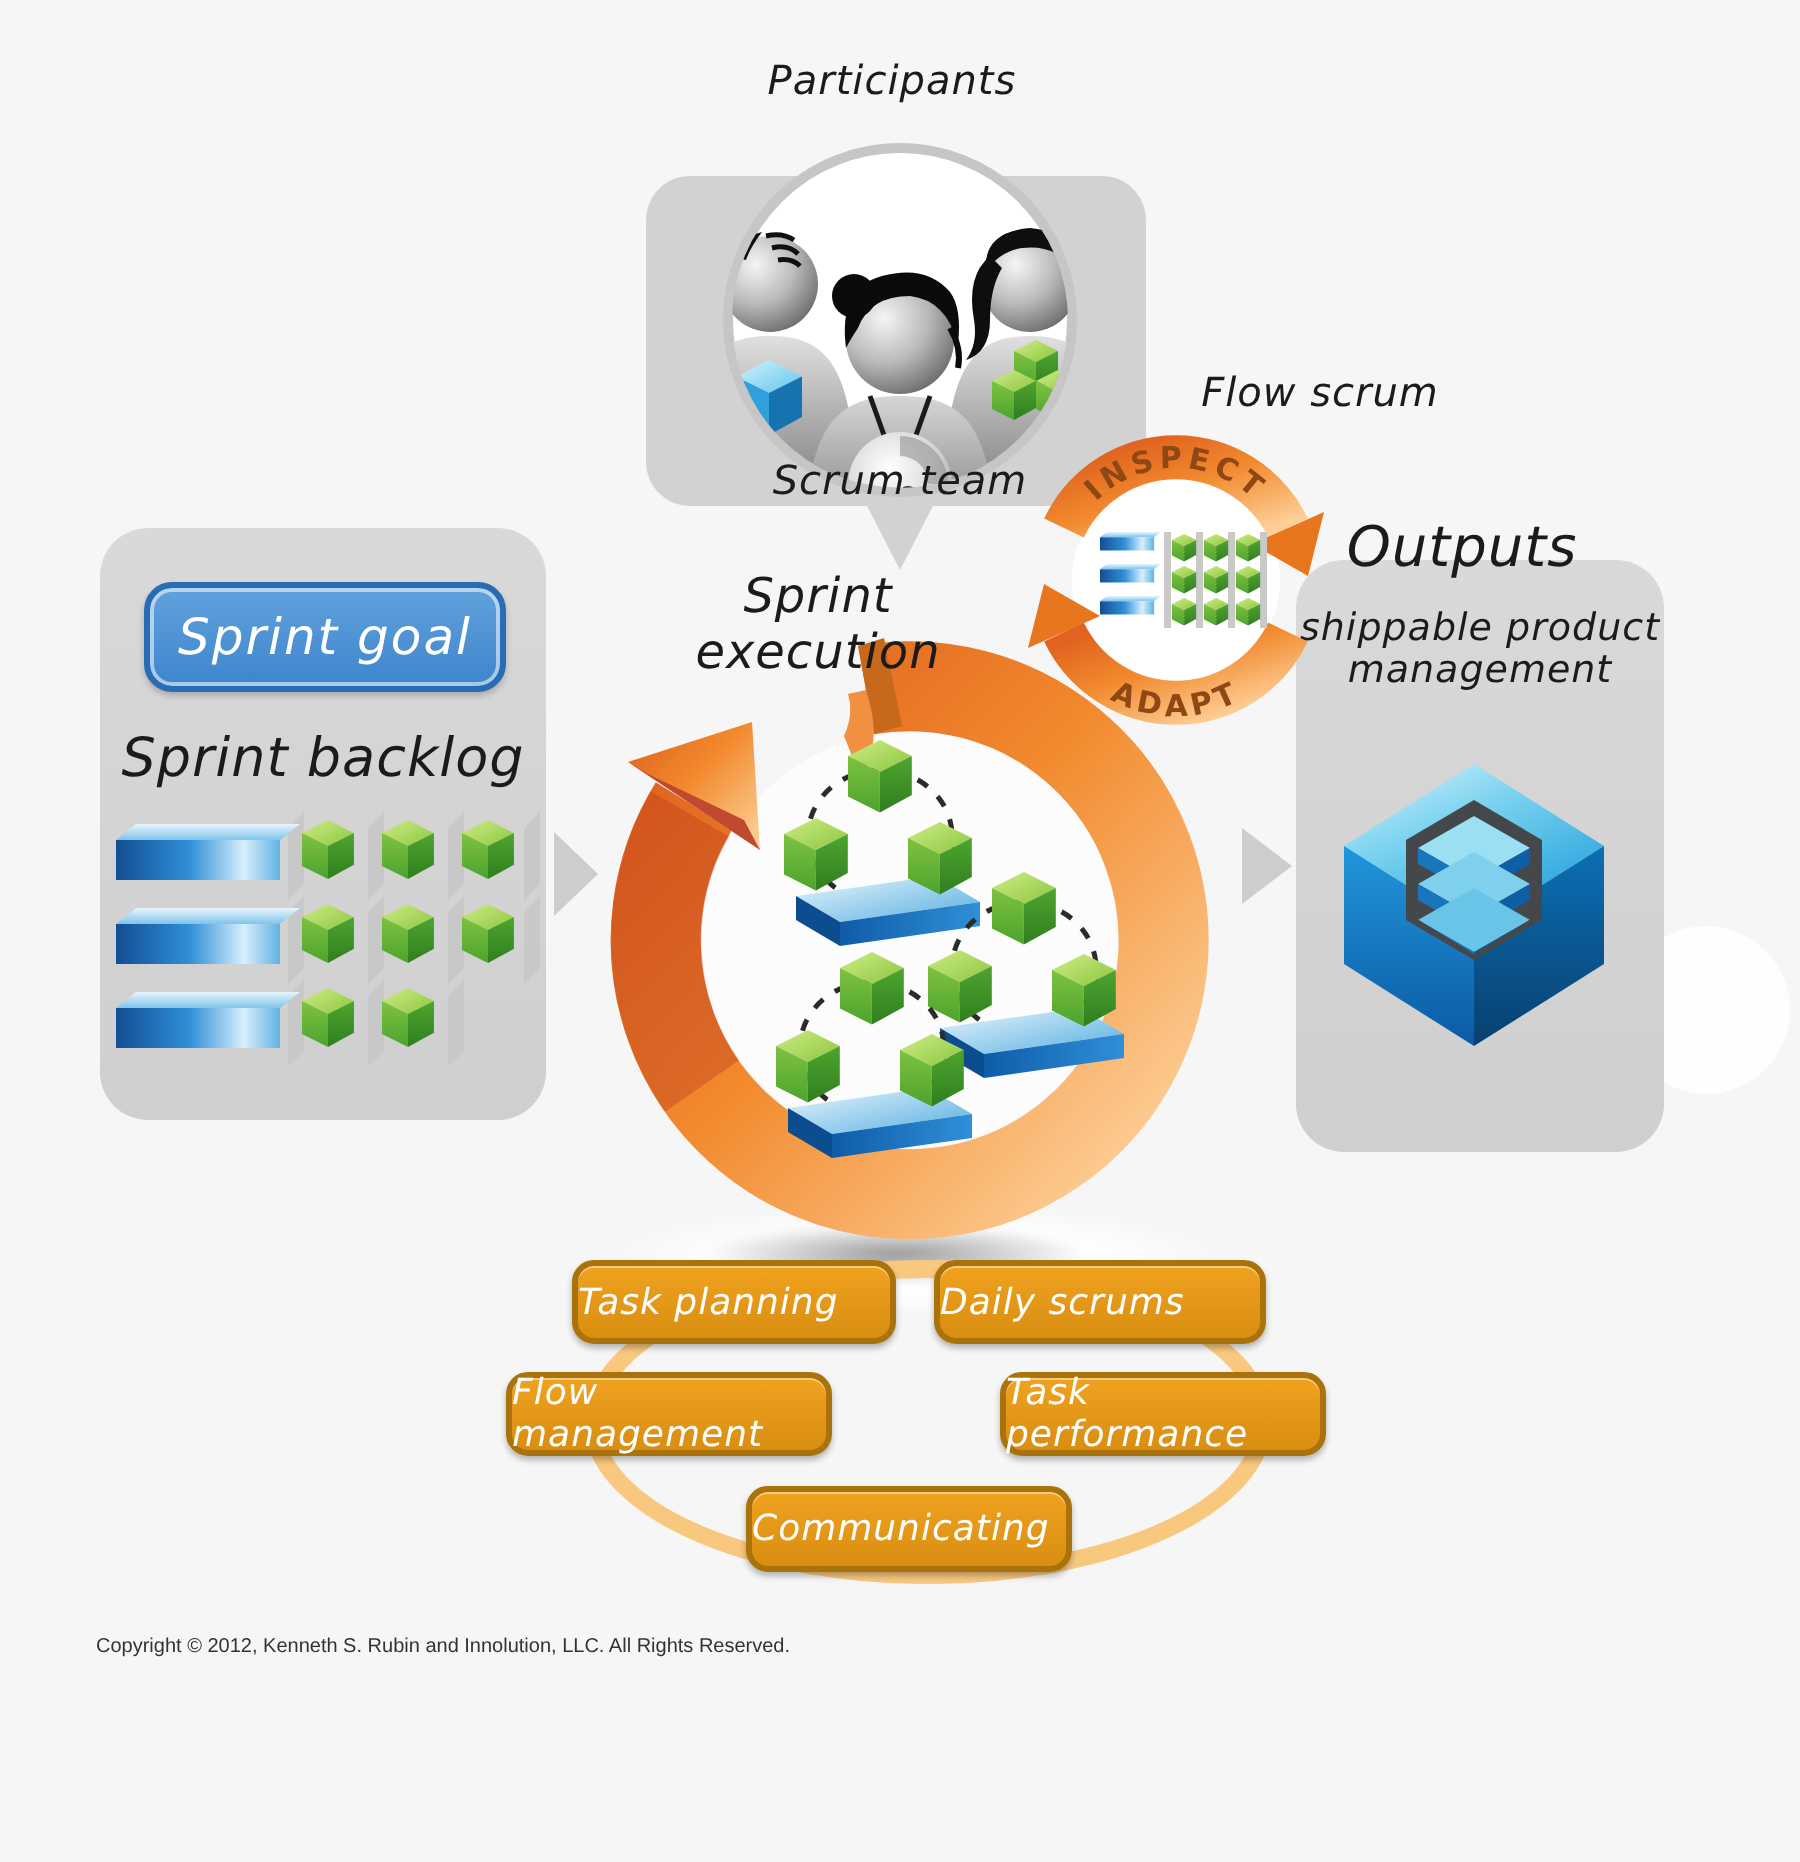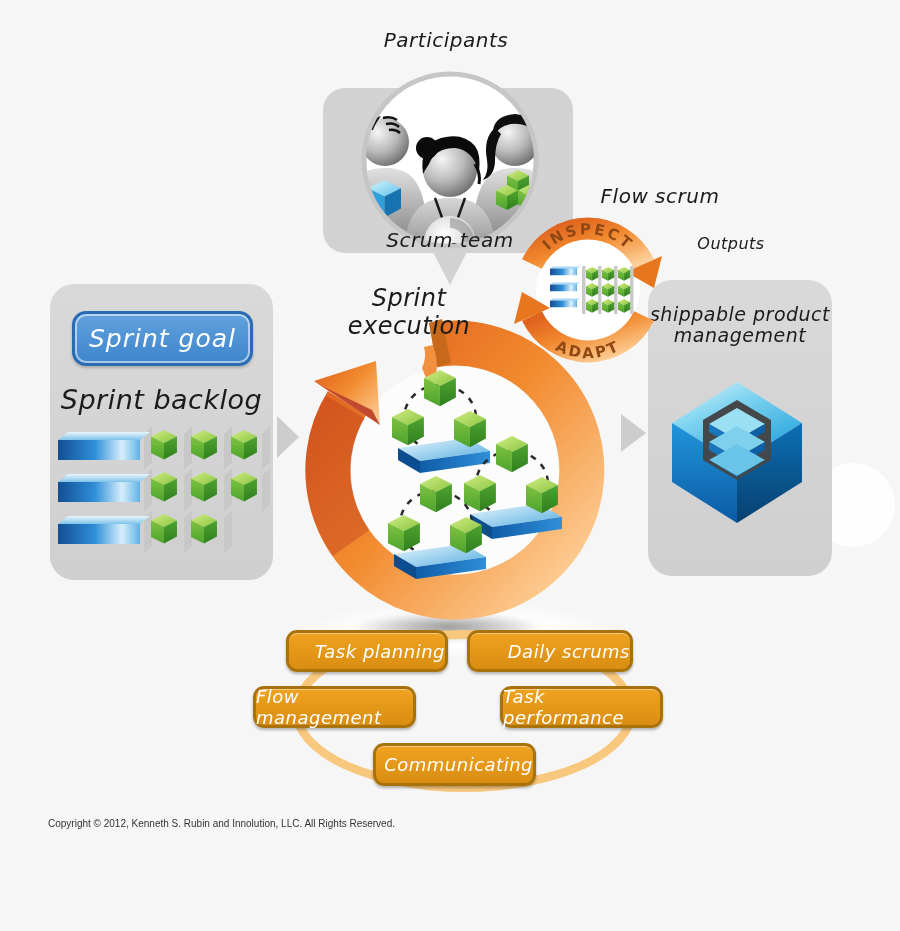--- a/index.html
+++ b/index.html
@@ -11,21 +11,21 @@
   .panel{position:absolute;border-radius:24px;background:linear-gradient(180deg,#D9D9D9,#CFCFCF);}
   .scrumbox{position:absolute;border-radius:22px;background:#D2D2D2;}
   .btn-goal{position:absolute;left:22px;top:27px;width:175px;height:49px;border-radius:14px;
     background:linear-gradient(180deg,#61A2DD,#3E85CC);border:3px solid #2A6CB4;
     box-shadow:inset 0 0 0 2px rgba(255,255,255,.55),0 2px 3px rgba(0,0,0,.2);
     display:flex;align-items:center;justify-content:center;
     color:#fff;font-size:25px;font-style:italic;letter-spacing:1px;}
   .pill{position:absolute;border-radius:11px;border:3px solid #A9720A;
     background:linear-gradient(180deg,#F0A21F,#D98E12);
     box-shadow:0 2px 3px rgba(0,0,0,.28),inset 0 1px 0 rgba(255,255,255,.45);
-    display:flex;align-items:center;justify-content:flex-end;
+    display:flex;align-items:center;justify-content:flex-start;
     color:#fff;font-size:18px;font-style:italic;letter-spacing:.5px;z-index:9;}
   .ellipse-ring{position:absolute;left:292px;top:630px;width:326px;height:144px;
     border:9px solid #F9C87F;border-radius:50%;z-index:8;}
   .shadow-white{position:absolute;left:300px;top:601px;width:315px;height:58px;border-radius:50%;
     background:radial-gradient(closest-side,#FFFFFF 55%,rgba(255,255,255,0));z-index:1;}
   .shadow-dark{position:absolute;left:353px;top:612px;width:190px;height:30px;border-radius:50%;
     background:radial-gradient(closest-side,rgba(90,90,90,.62),rgba(120,120,120,0));filter:blur(2px);z-index:1;}
   .copyright{position:absolute;left:48px;top:818px;font-family:"Liberation Sans",sans-serif;
     font-size:10px;color:#333;}
   .out-lines{position:absolute;left:0;top:24px;width:100%;line-height:21px;font-size:19px;}
@@ -144,21 +144,21 @@
   <svg class="abs" style="left:0;top:0;z-index:2" width="900" height="931" viewBox="0 0 900 931">
     <circle cx="853" cy="505" r="42" fill="#FFFFFF" opacity=".9"></circle>
     <polygon points="432,250 468,250 450,285" fill="#D2D2D2"></polygon>
     <polygon points="277,416 299,437 277,458" fill="#CDCDCD"></polygon>
     <polygon points="621,414 646,433 621,452" fill="#CDCDCD"></polygon>
   </svg>
 
   <div class="shadow-white"></div>
   <div class="shadow-dark"></div>
 
-  <div class="panel" style="left:50px;top:284px;width:223px;height:296px;z-index:3">
+  <div class="panel" style="left:50px;top:264px;width:223px;height:296px;z-index:3">
     <div class="btn-goal">
       <span>Sprint goal</span>
     </div>
     <div class="abs hand ctr" style="left:0;top:100px;width:100%;font-size:27px">Sprint backlog</div>
     <svg class="abs" style="left:8px;top:138px" width="215" height="130" viewBox="0 0 215 130">
       <g>
         <use href="#vdiv" transform="translate(86,4)"></use>
           <use href="#vdiv" transform="translate(126,4)"></use>
         <use href="#vdiv" transform="translate(166,4)"></use>
           <use href="#vdiv" transform="translate(204,4)"></use>
@@ -327,17 +327,17 @@
   <div class="pill" style="left:373px;top:743px;width:157px;height:37px">
     <span>Communicating</span>
   </div>
   <div class="pill" style="left:500px;top:686px;width:157px;height:36px">
     <span>Task performance</span>
   </div>
 
   <div class="abs hand ctr" style="left:346px;top:28px;width:200px;font-size:20px;z-index:7">Participants</div>
   <div class="abs hand ctr" style="left:350px;top:228px;width:200px;font-size:20px;z-index:7">Scrum team</div>
   <div class="abs hand ctr" style="left:560px;top:184px;width:200px;font-size:20px;z-index:7">Flow scrum</div>
-  <div class="abs hand ctr" style="left:631px;top:234px;width:200px;font-size:16px;z-index:7">Outputs</div>
+  <div class="abs hand ctr" style="left:631px;top:257px;width:200px;font-size:28px;z-index:7">Outputs</div>
   <div class="abs hand ctr" style="left:309px;top:284px;width:200px;font-size:24px;z-index:7">Sprint execution</div>
 
   <div class="copyright">Copyright © 2012, Kenneth S. Rubin and Innolution, LLC. All Rights Reserved.</div>
 </div>
 
 </body></html>

